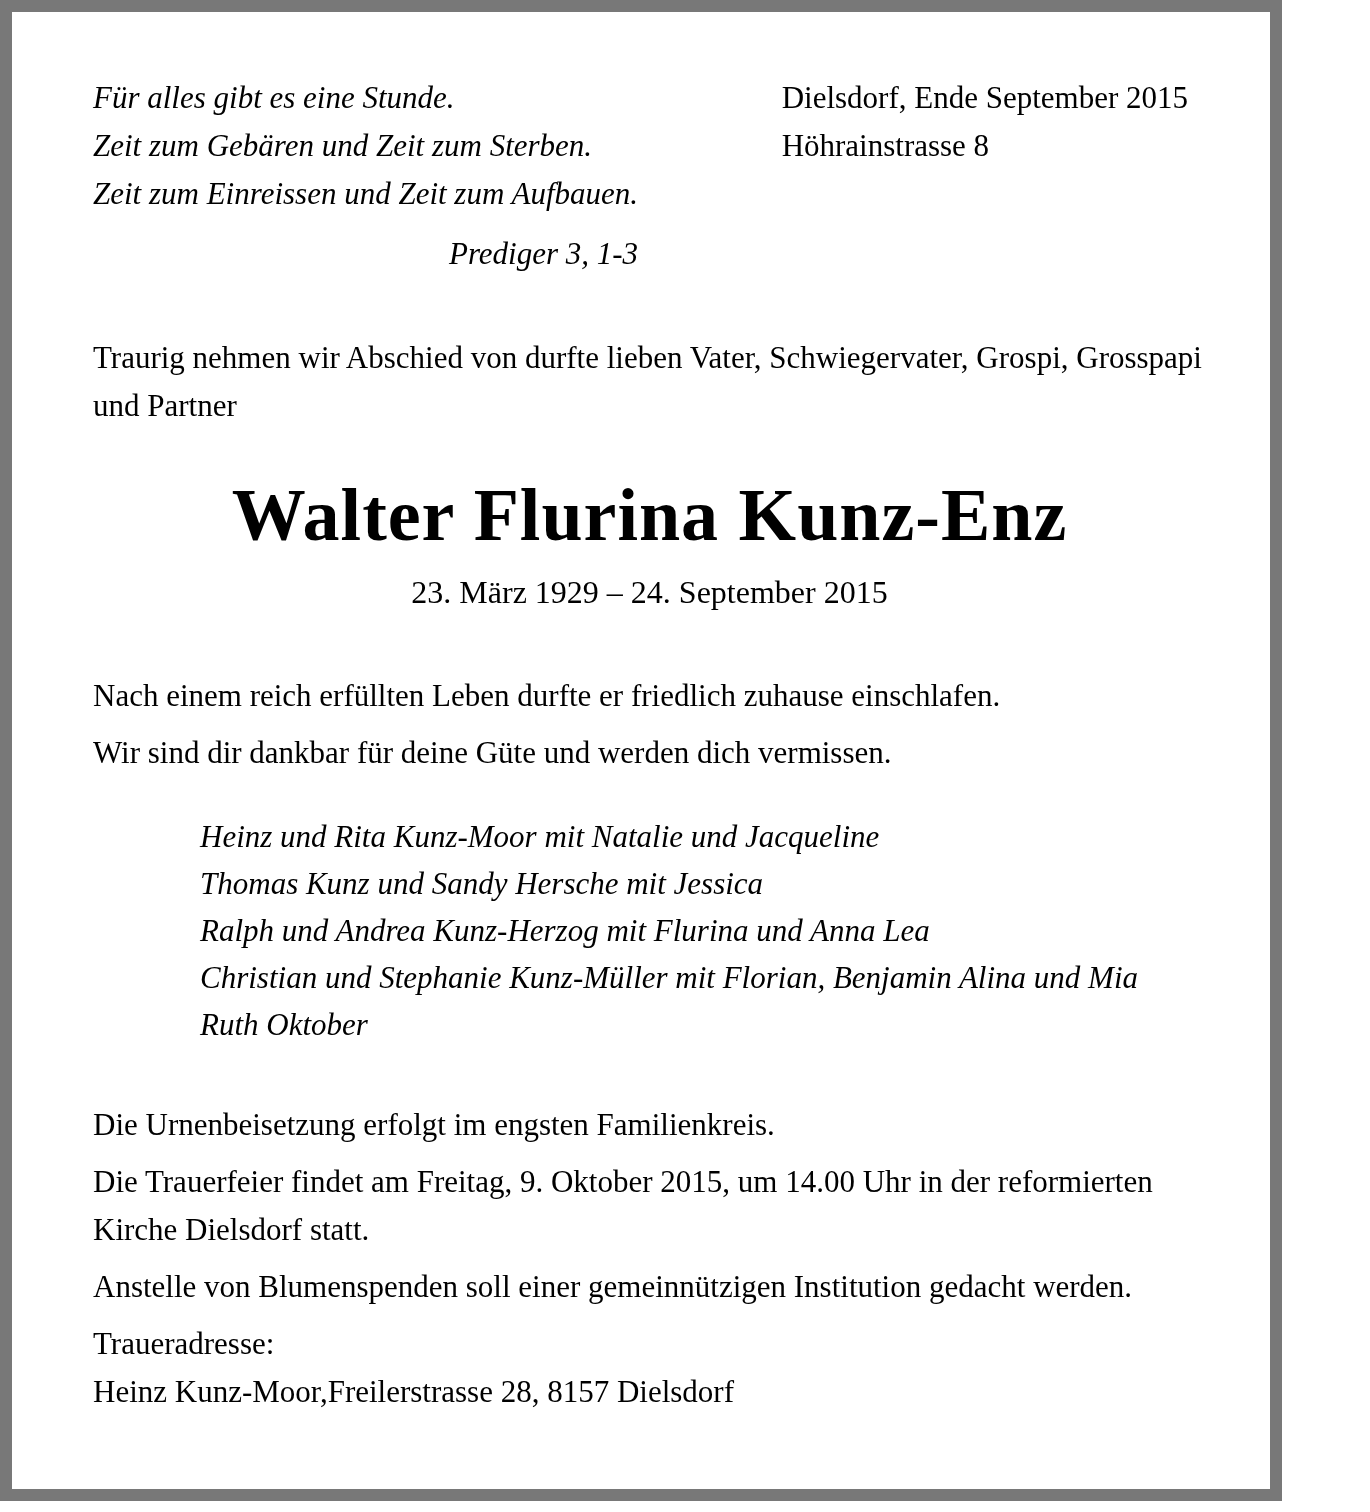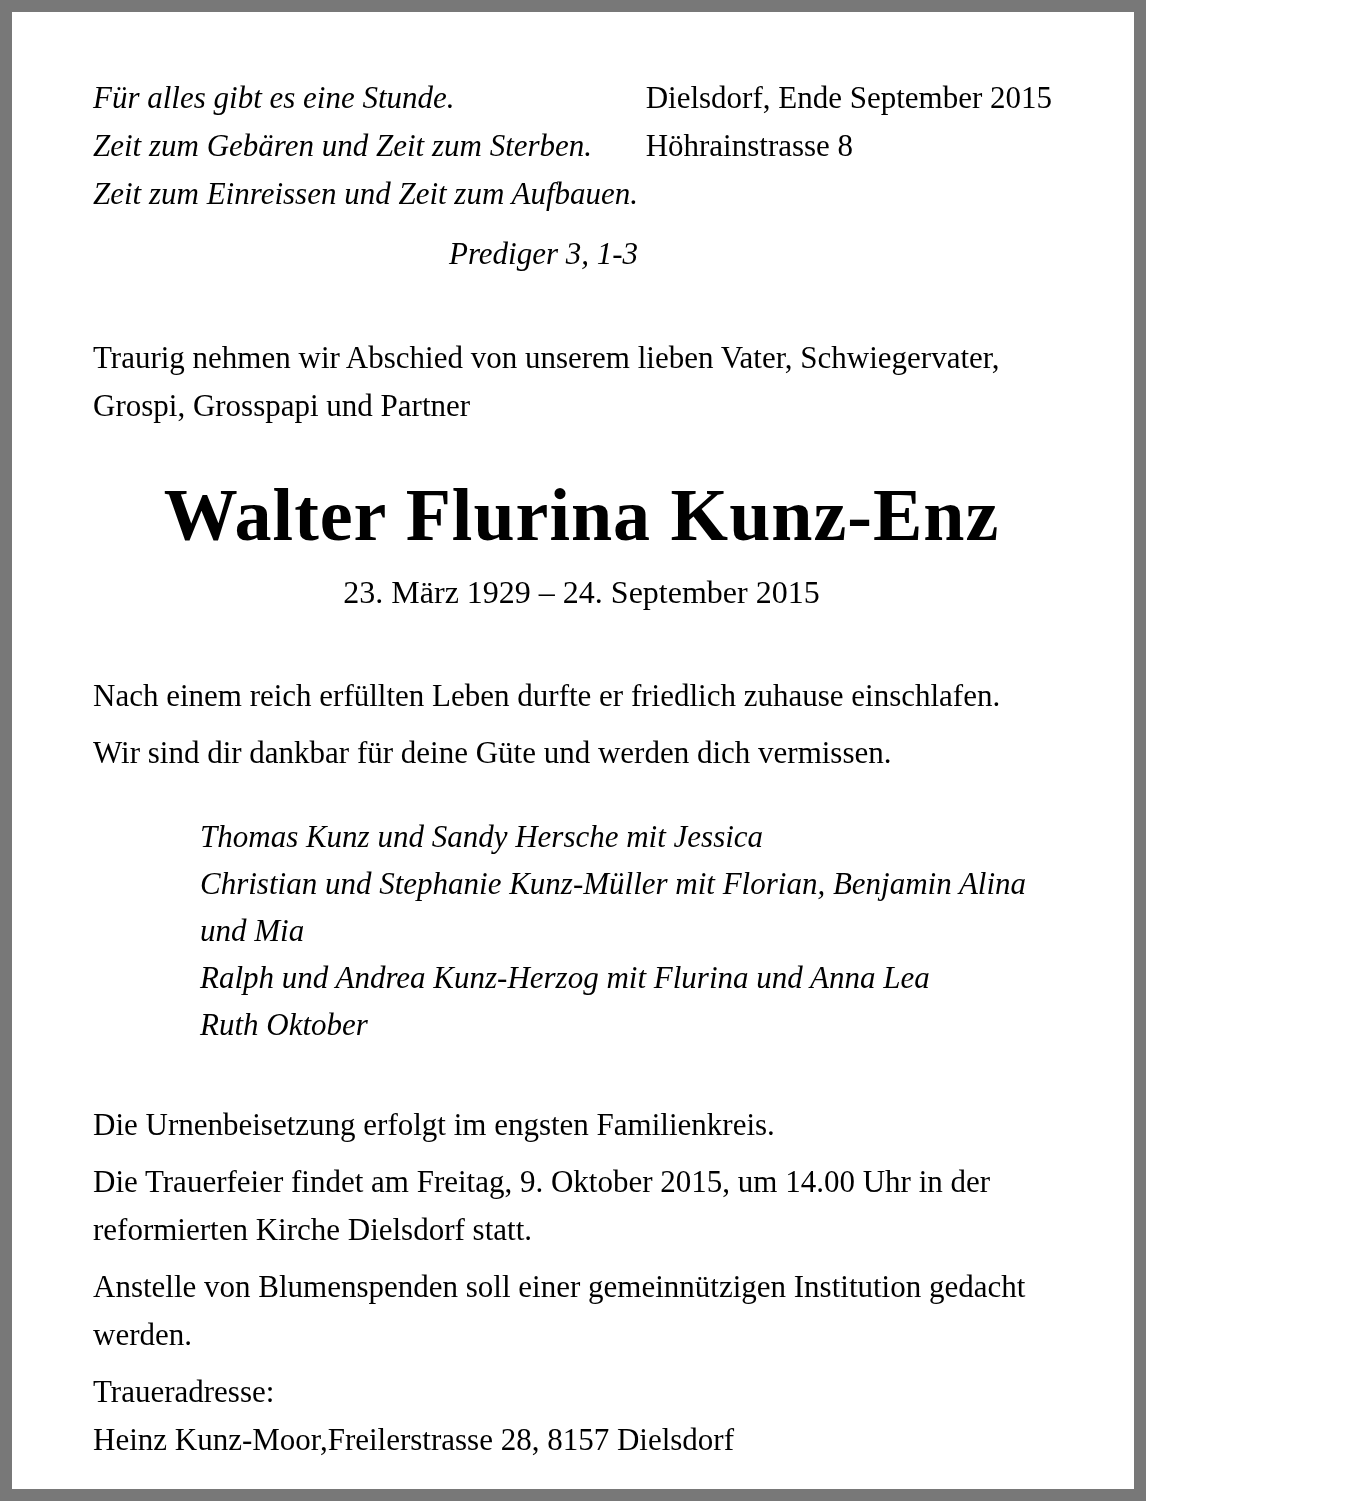--- a/index.html
+++ b/index.html
@@ -11,21 +11,21 @@
     position: relative;
     width: 1370px;
     height: 1512px;
     background: #ffffff;
     overflow: hidden;
   }
   .card {
     position: absolute;
     left: 0;
     top: 0;
-    width: 1146px;
+    width: 1282px;
     height: 1501px;
     box-sizing: border-box;
     border: 12px solid #787878;
     background: #ffffff;
   }
   .content {
     box-sizing: border-box;
     width: 100%;
     height: 100%;
     padding: 62px 64px 0 81px;
@@ -93,32 +93,33 @@
           <div>Zeit zum Gebären und Zeit zum Sterben.</div>
           <div>Zeit zum Einreissen und Zeit zum Aufbauen.</div>
           <div class="verse-source">Prediger 3, 1-3</div>
         </div>
         <div class="dateline-block">
           <div>Dielsdorf, Ende September 2015</div>
           <div>Höhrainstrasse 8</div>
         </div>
       </div>
 
-      <div class="intro">Traurig nehmen wir Abschied von unserem lieben Vater, Schwiegervater, Grospi, Grosspapi und Partner</div>
+      <div class="intro">Traurig nehmen wir Abschied von durfte lieben Vater, Schwiegervater, Grospi, Grosspapi und Partner</div>
 
       <div class="deceased-name">Walter Flurina Kunz-Enz</div>
       <div class="life-dates">23. März 1929 – 24. September 2015</div>
 
       <div class="farewell-1">Nach einem reich erfüllten Leben durfte er friedlich zuhause einschlafen.</div>
       <div class="farewell-2">Wir sind dir dankbar für deine Güte und werden dich vermissen.</div>
 
       <div class="mourners">
+        <div>Heinz und Rita Kunz-Moor mit Natalie und Jacqueline</div>
         <div>Thomas Kunz und Sandy Hersche mit Jessica</div>
+        <div>Ralph und Andrea Kunz-Herzog mit Flurina und Anna Lea</div>
         <div>Christian und Stephanie Kunz-Müller mit Florian, Benjamin Alina und Mia</div>
-        <div>Ralph und Andrea Kunz-Herzog mit Flurina und Anna Lea</div>
         <div>Ruth Oktober</div>
       </div>
 
       <div class="burial">Die Urnenbeisetzung erfolgt im engsten Familienkreis.</div>
       <div class="service">Die Trauerfeier findet am Freitag, 9. Oktober 2015, um 14.00 Uhr in der reformierten Kirche Dielsdorf statt.</div>
       <div class="donation">Anstelle von Blumenspenden soll einer gemeinnützigen Institution gedacht werden.</div>
 
       <div class="address-block">
         <div>Traueradresse:</div>
         <div>Heinz Kunz-Moor,Freilerstrasse 28, 8157 Dielsdorf</div>

